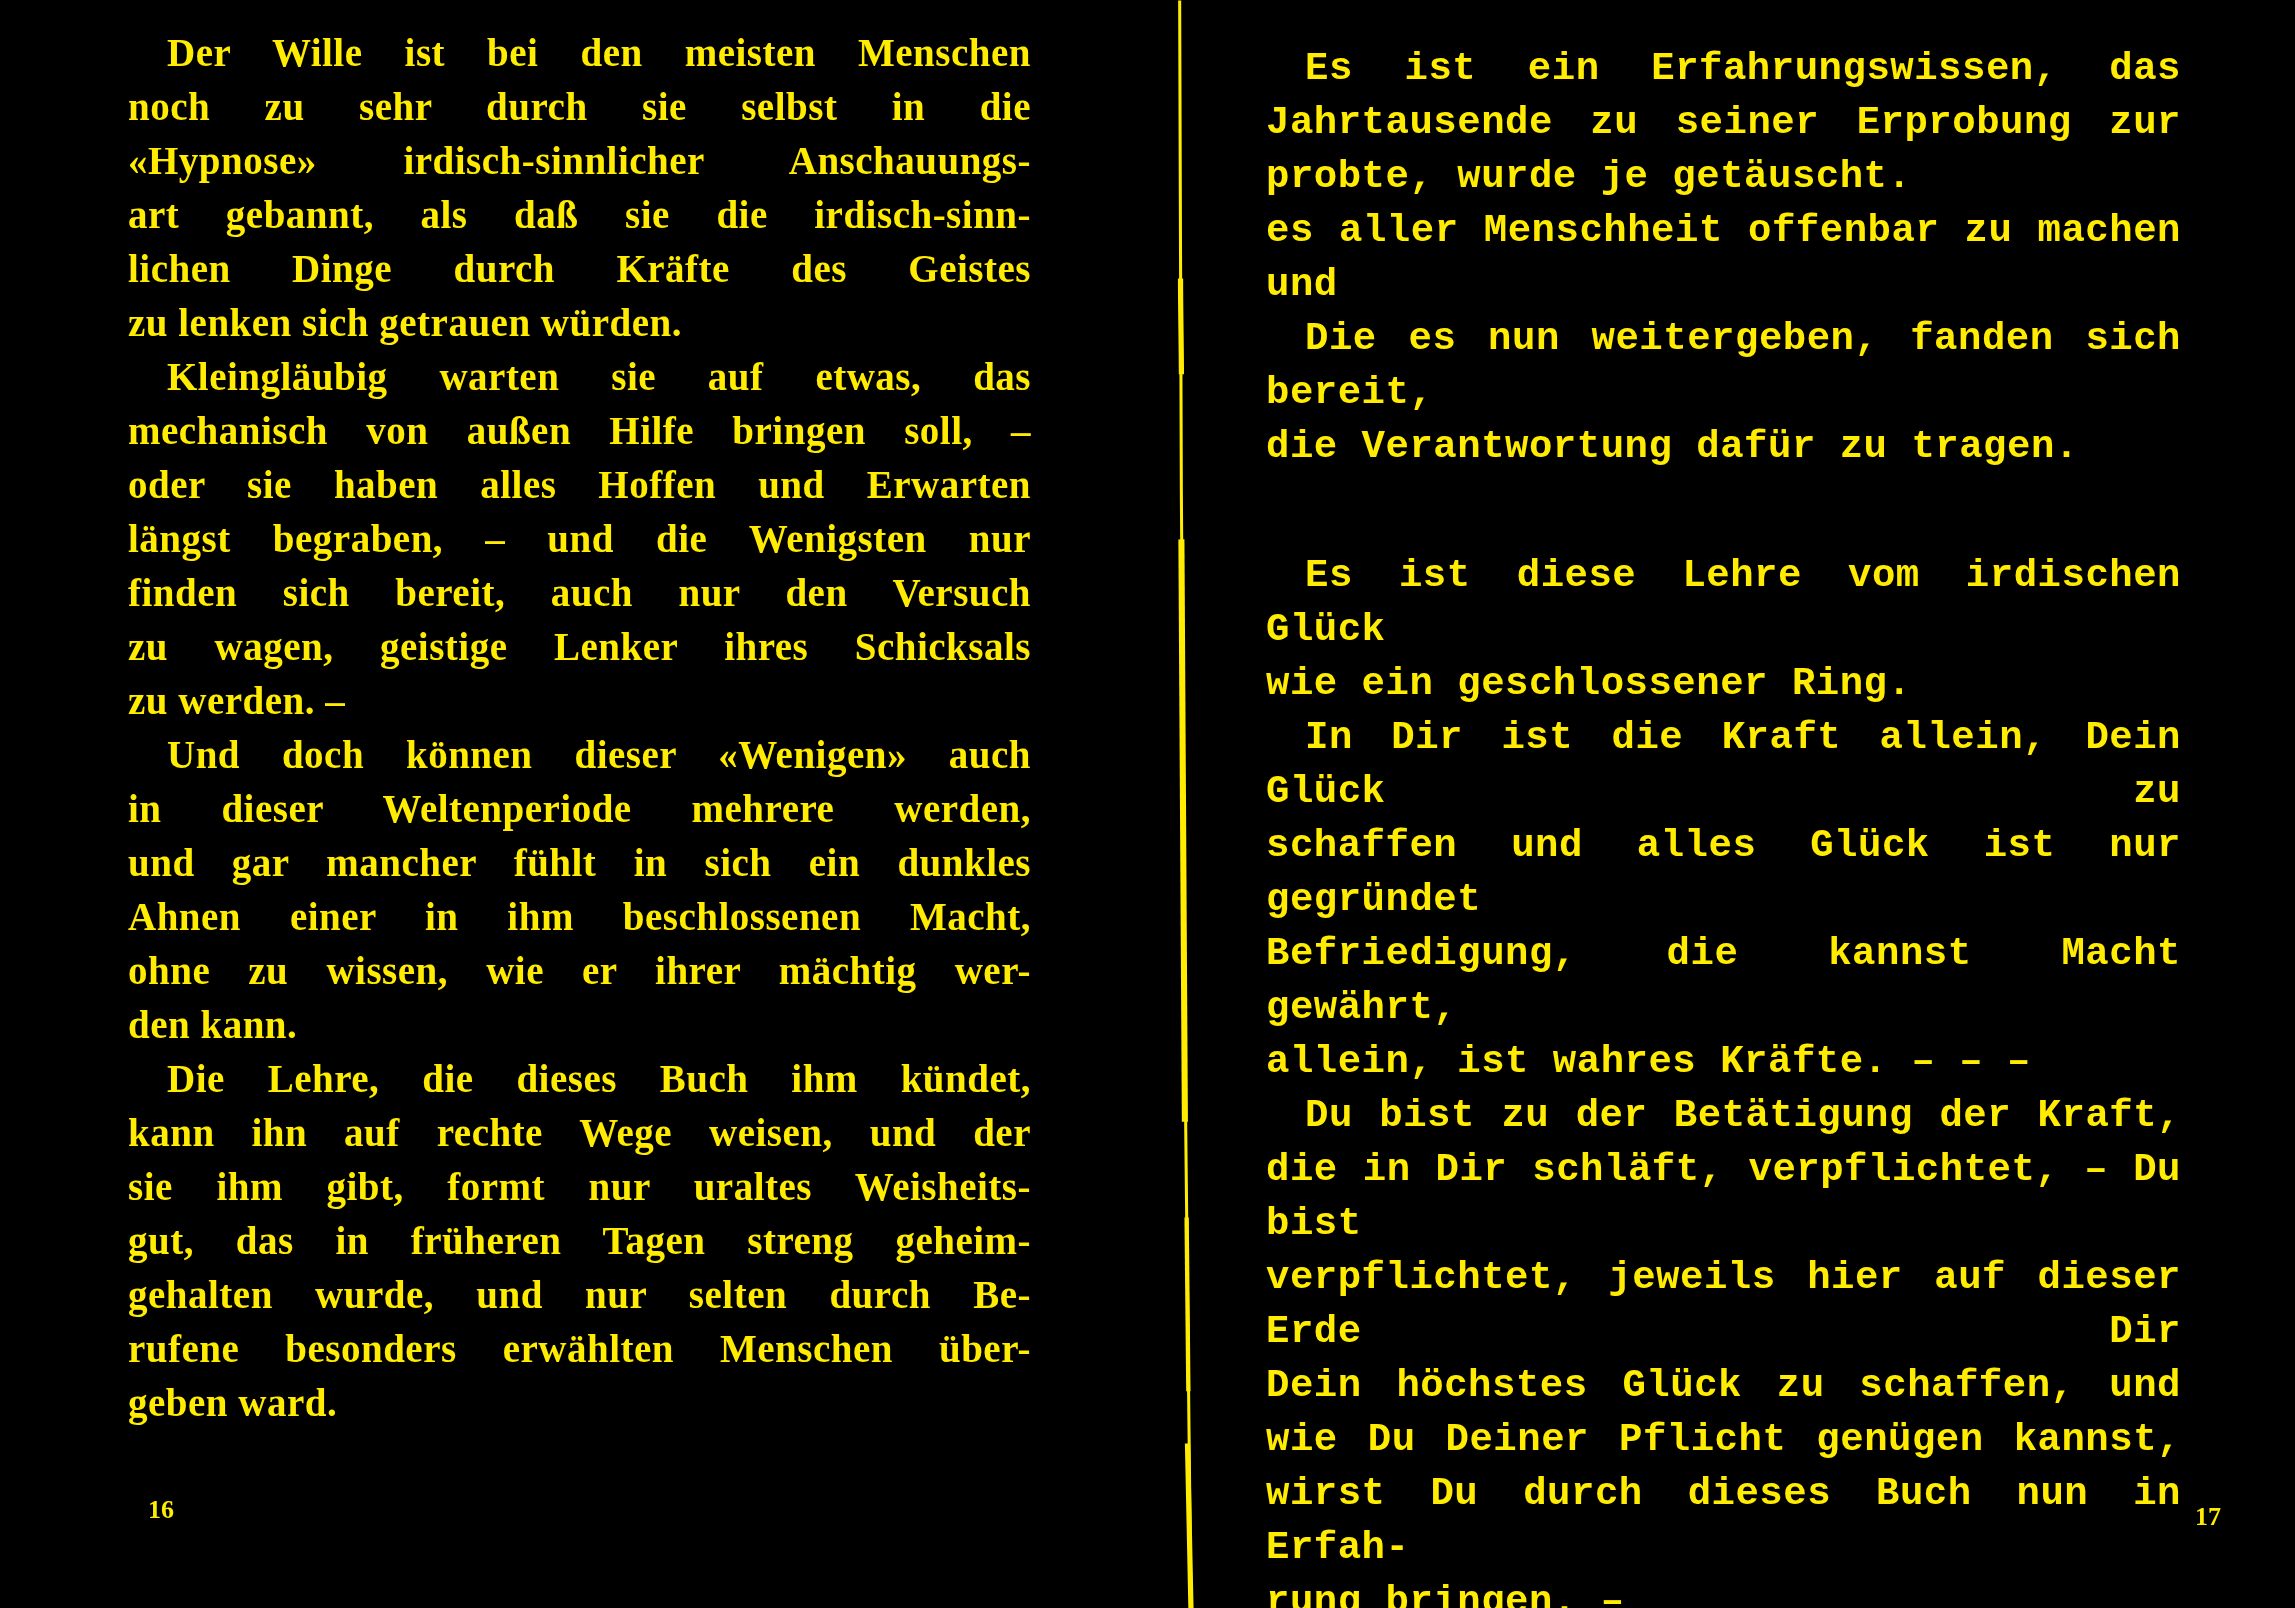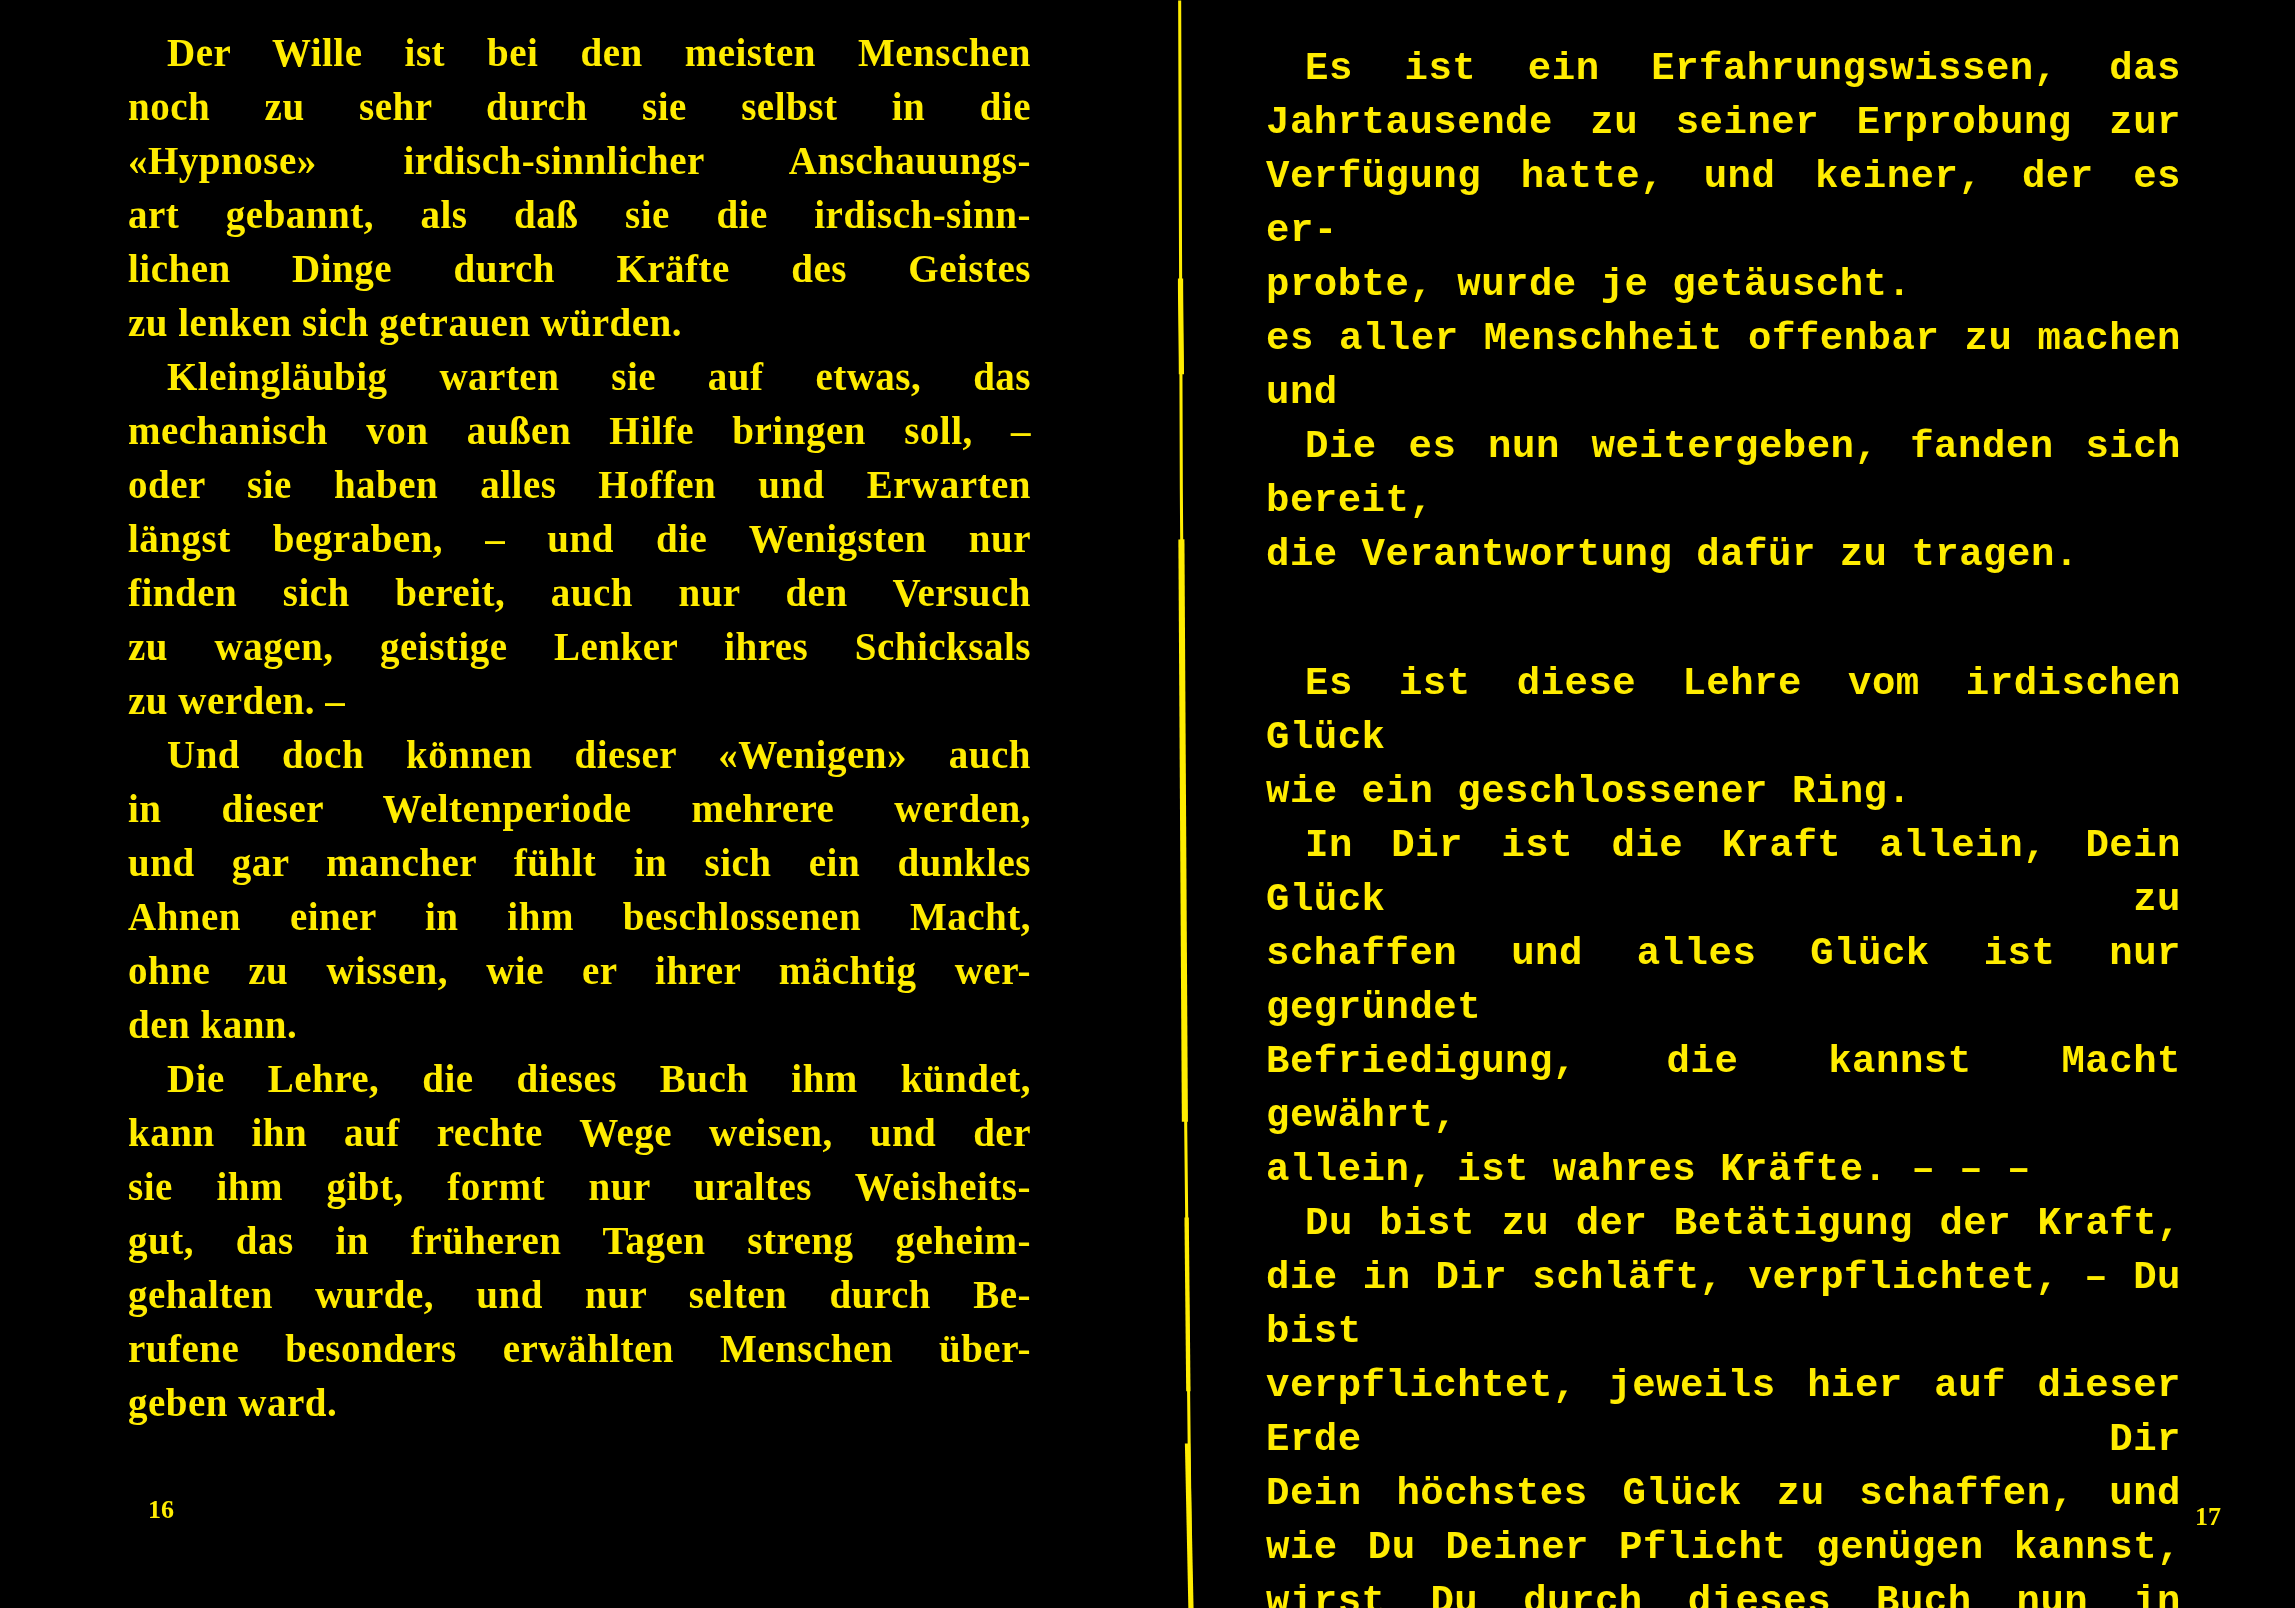--- a/index.html
+++ b/index.html
@@ -87,21 +87,20 @@
     <path d="M1357,0 C1358,420 1360,900 1364,1300 C1366,1520 1369,1700 1370,1850" stroke="#ffec00" stroke-width="3.5" fill="none"></path>
     <path d="M1359,620 C1360,850 1362,1060 1363,1290" stroke="#ffec00" stroke-width="7" fill="none"></path>
     <path d="M1358,320 C1358,360 1359,400 1359,430" stroke="#ffec00" stroke-width="6" fill="none"></path>
     <path d="M1365,1400 C1366,1480 1367,1560 1367,1600" stroke="#ffec00" stroke-width="5" fill="none"></path>
     <path d="M1366,1660 C1368,1730 1369,1790 1370,1850" stroke="#ffec00" stroke-width="6" fill="none"></path>
   </svg>
 
   <div class="text-col col-right">
       <div class="line j indent">Es ist ein Erfahrungswissen, das</div>
       <div class="line j">Jahrtausende zu seiner Erprobung zur</div>
-      <div class="line j">Verfügung hatte, und keiner, der es er-</div>
       <div class="line">probte, wurde je getäuscht.</div>
       <div class="line j">es aller Menschheit offenbar zu machen und</div>
       <div class="line j indent">Die es nun weitergeben, fanden sich bereit,</div>
       <div class="line">die Verantwortung dafür zu tragen.</div>
       <div class="line j indent gap">Es ist diese Lehre vom irdischen Glück</div>
       <div class="line">wie ein geschlossener Ring.</div>
       <div class="line j indent">In Dir ist die Kraft allein, Dein Glück zu</div>
       <div class="line j">schaffen und alles Glück ist nur gegründet</div>
       <div class="line j">Befriedigung, die kannst Macht gewährt,</div>
       <div class="line">allein, ist wahres Kräfte. – – –</div>

